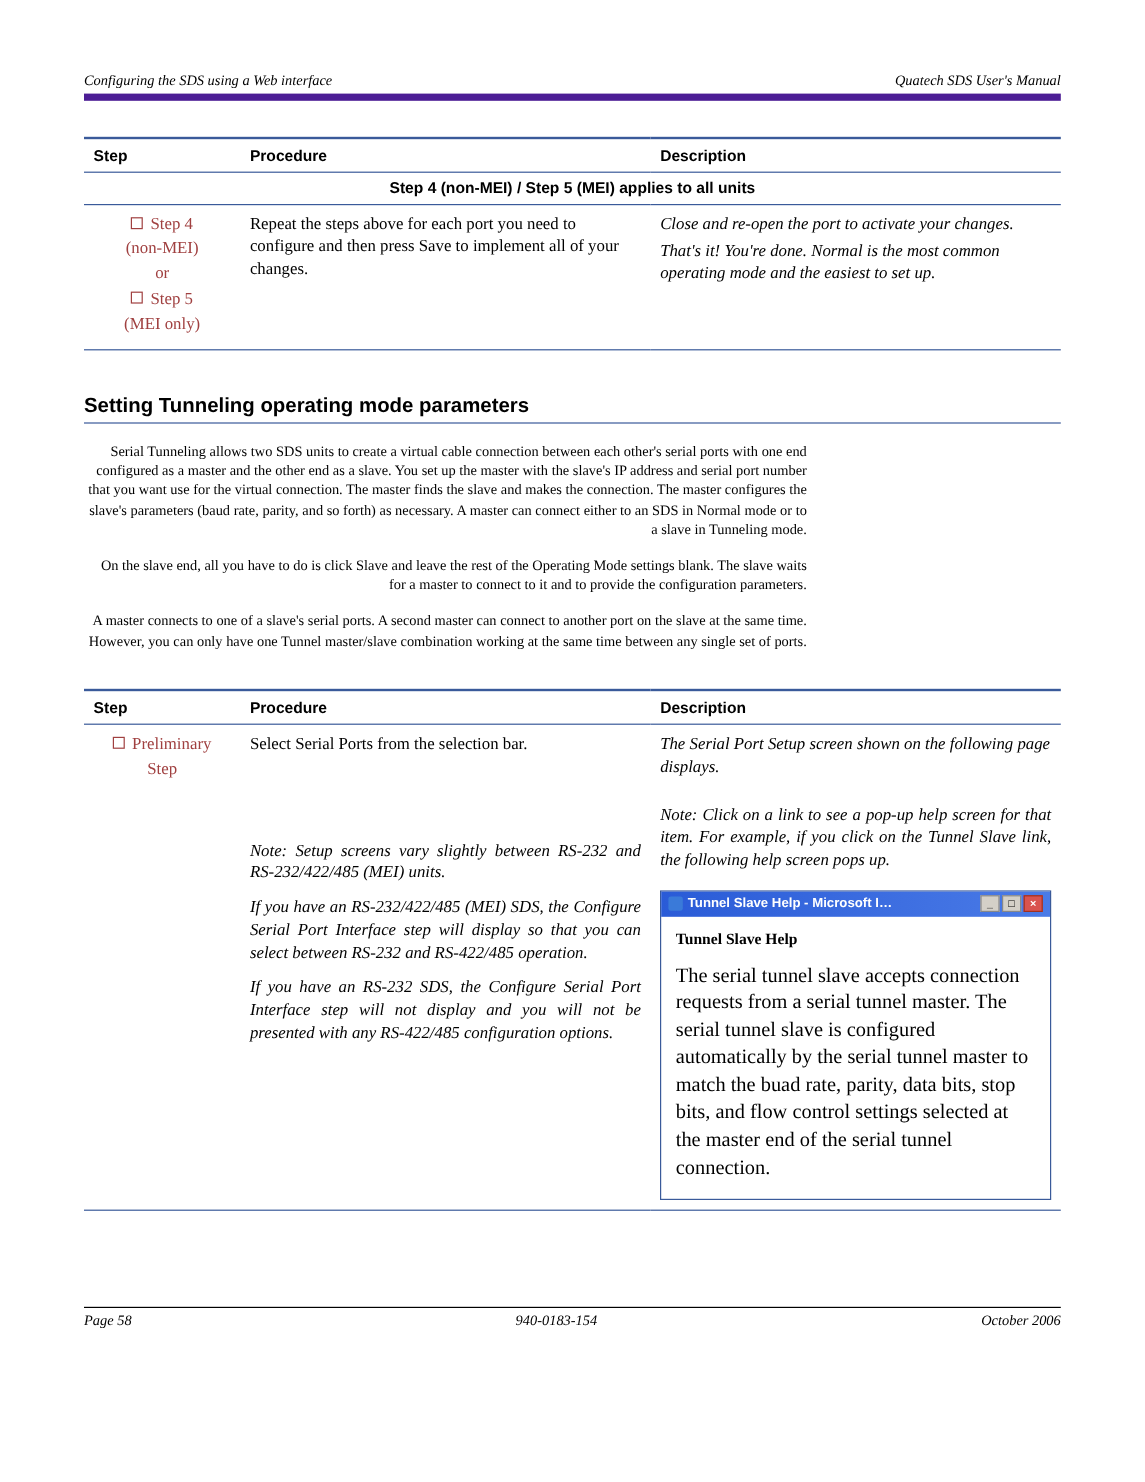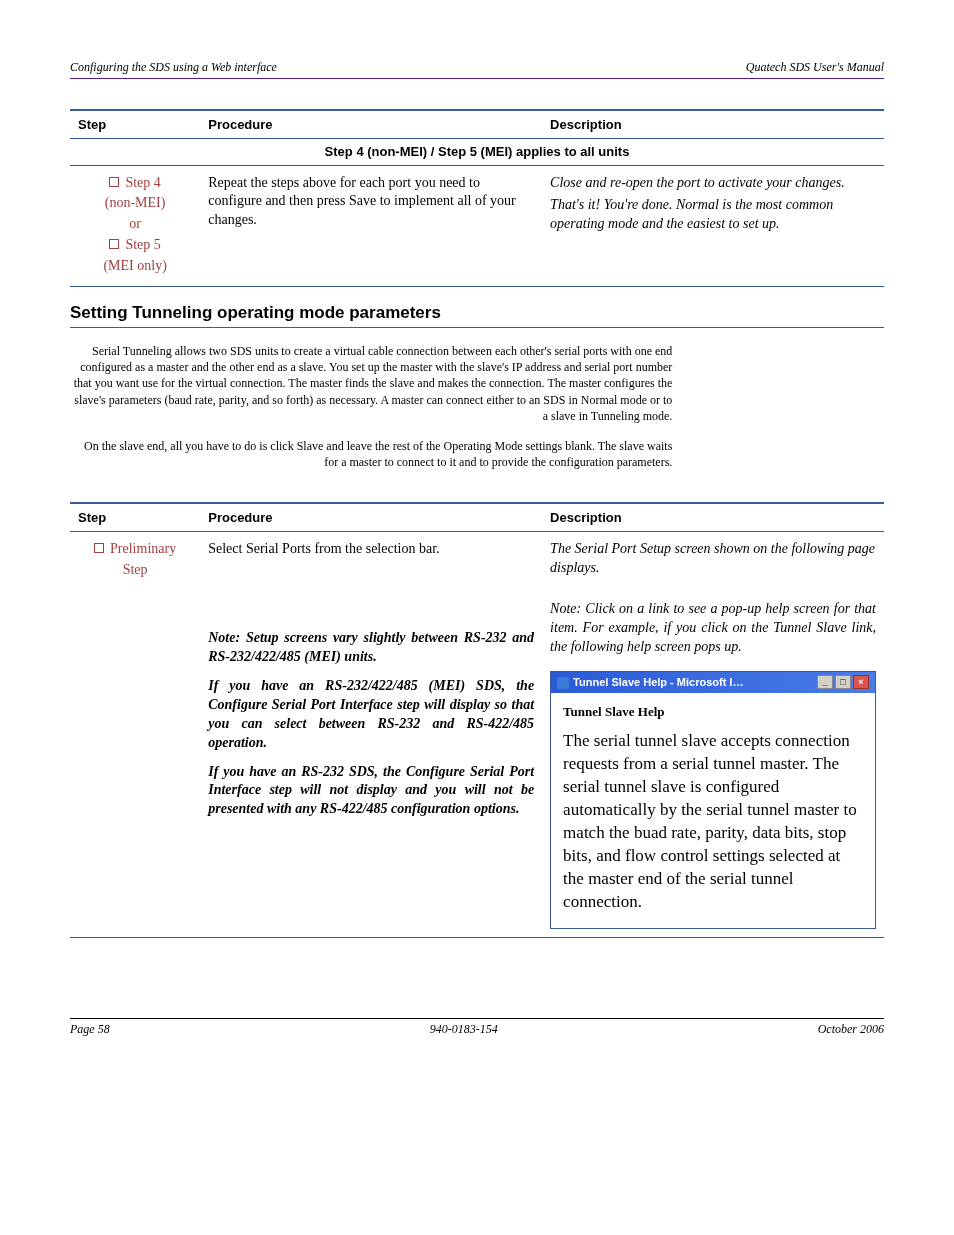--- a/index.html
+++ b/index.html
@@ -1,36 +1,36 @@
 <!DOCTYPE html>
 <html><head>
 <meta charset="utf-8">
 <style>
 * { margin: 0; padding: 0; box-sizing: border-box; }
 body { font-family: Georgia, "Times New Roman", serif; background: #fff; width: 954px; margin: 0 auto; padding: 60px 70px; color: #000; font-size: 14px; }
-.header-row { display: flex; justify-content: space-between; font-style: italic; font-size: 12px; padding-bottom: 3px; border-bottom: 1px solid #4c1d95; margin-bottom: 30px; }
+.header-row { display: flex; justify-content: space-between; font-style: italic; font-size: 12px; padding-bottom: 3px; border-bottom: 6px solid #4c1d95; margin-bottom: 30px; }
 .footer-row { display: flex; justify-content: space-between; font-style: italic; font-size: 12px; padding-top: 3px; border-top: 1px solid #000; margin-top: 80px; }
 table { width: 100%; border-collapse: collapse; margin-bottom: 15px; }
 thead tr { background: #fff; }
 thead th { font-family: Arial, Helvetica, sans-serif; font-weight: bold; font-size: 13px; text-align: left; padding: 6px 8px; border-top: 2px solid #3a5a9a; border-bottom: 1px solid #3a5a9a; }
 .spanrow td { text-align: center; font-family: Arial, Helvetica, sans-serif; font-weight: bold; font-size: 13px; padding: 4px; border-bottom: 1px solid #3a5a9a; }
 tbody td { vertical-align: top; padding: 8px; font-size: 14px; line-height: 1.35; border-bottom: 1px solid #3a5a9a; }
 .step-col { width: 16%; }
 .proc-col { width: 42%; }
 .desc-col { width: 42%; }
 .checkbox { display: inline-block; width: 10px; height: 10px; border: 1px solid #a04040; margin-right: 6px; position: relative; top: 0px; }
 .step-label { color: #a04040; }
 .italic { font-style: italic; }
-.section-heading { font-family: Arial, Helvetica, sans-serif; font-weight: bold; font-size: 17px; border-bottom: 1px solid #3a5a9a; padding-bottom: 4px; margin: 16px 0 15px 0; }
+.section-heading { font-family: Arial, Helvetica, sans-serif; font-weight: bold; font-size: 17px; border-bottom: 1px solid #3a5a9a; padding-bottom: 4px; margin: 36px 0 15px 0; }
 .two-col { display: flex; gap: 25px; margin-bottom: 18px; }
 .note-side { width: 26%; font-style: italic; font-size: 13px; line-height: 1.35; text-align: justify; }
 .note-side .note-block { margin-bottom: 55px; }
 .body-text { width: 74%; font-size: 12px; line-height: 1.35; text-align: right; }
 .body-text p { margin-bottom: 14px; }
-.proc-note { font-style: italic; text-align: justify; margin-top: 10px; margin-bottom: 8px; font-weight: bold; }
+.proc-note { font-style: italic; text-align: justify; margin-top: 10px; margin-bottom: 8px; }
 .help-popup { border: 1px solid #3a5a9a; width: 100%; font-family: Tahoma, Arial, sans-serif; font-size: 11px; }
 .help-title { background: linear-gradient(to right,#2a5bd7,#4a7be7); color: #fff; padding: 3px 6px; display: flex; justify-content: space-between; align-items: flex-start; font-weight: bold; }
 .help-btns { display: flex; gap: 2px; }
 .win-btn { width: 16px; height: 14px; background: #d4d0c8; border: 1px solid #888; font-size: 9px; line-height: 12px; text-align: center; color: #000; }
 .win-btn.close { background: #d9534f; color: #fff; border-color: #a03020; }
 .help-body { padding: 10px 12px 14px 12px; line-height: 1.35; }
 .help-body .hb-title { font-family: "Times New Roman", serif; font-weight: bold; font-size: 13px; margin-bottom: 10px; }
 .help-body .hb-text { font-family: "Times New Roman", serif; font-size: 17px; }
 .step-inner { text-align: center; }
 .step-inner .line { margin-bottom: 2px; }
@@ -75,20 +75,21 @@
     </tr>
   </tbody>
 </table>
 
 <div class="section-heading">Setting Tunneling operating mode parameters</div>
 
 <div class="two-col">
   <div class="body-text">
     <p>Serial Tunneling allows two SDS units to create a virtual cable connection between each other's serial ports with one end configured as a master and the other end as a slave. You set up the master with the slave's IP address and serial port number that you want use for the virtual connection. The master finds the slave and makes the connection. The master configures the slave's parameters (baud rate, parity, and so forth) as necessary. A master can connect either to an SDS in Normal mode or to a slave in Tunneling mode.</p>
     <p>On the slave end, all you have to do is click Slave and leave the rest of the Operating Mode settings blank. The slave waits for a master to connect to it and to provide the configuration parameters.</p>
+    <p>A master connects to one of a slave's serial ports. A second master can connect to another port on the slave at the same time. However, you can only have one Tunnel master/slave combination working at the same time between any single set of ports.</p>
   </div>
 </div>
 
 <table>
   <thead>
     <tr>
       <th class="step-col">Step</th>
       <th class="proc-col">Procedure</th>
       <th class="desc-col">Description</th>
     </tr>

